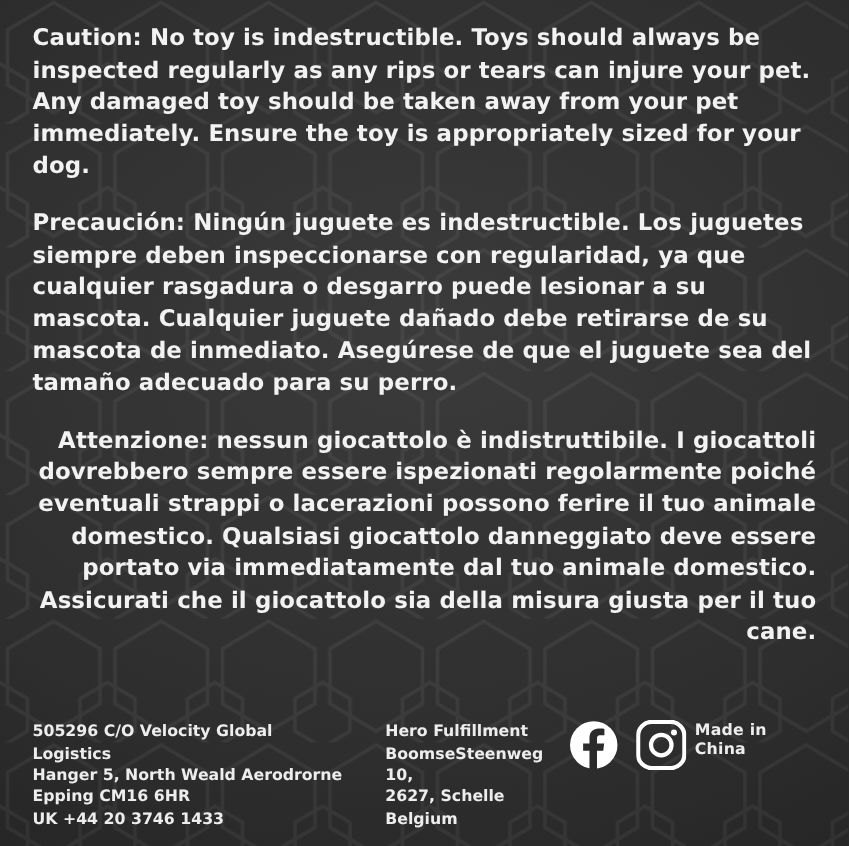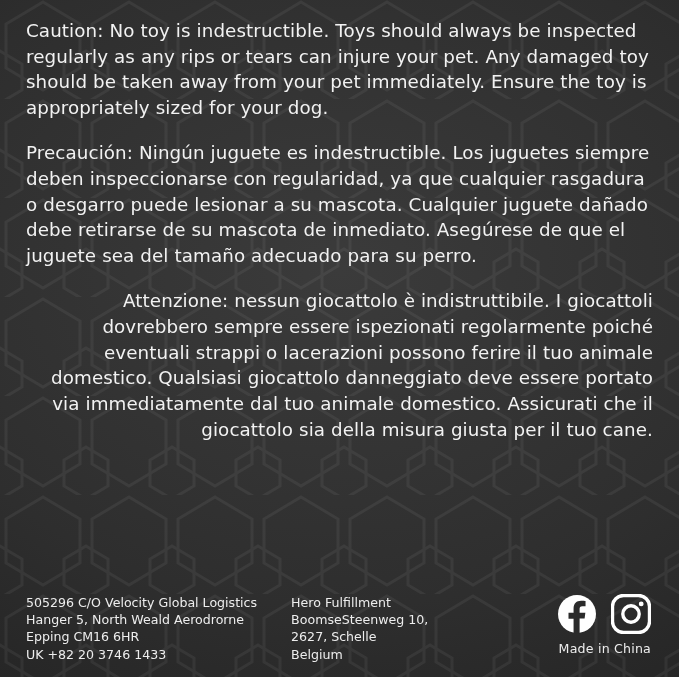--- a/index.html
+++ b/index.html
@@ -16,20 +16,21 @@
   }
   .page {
     position: relative;
     width: 679px;
     height: 677px;
     box-sizing: border-box;
     padding: 18px 26px 10px 26px;
     background:
       radial-gradient(ellipse 120% 90% at 50% 40%, #3b3b3b 0%, #2e2e2e 55%, #1f1f1f 100%);
     overflow: hidden;
+    font-weight: bold;
   }
   
   .hex-bg {
     position: absolute;
     inset: 0;
     opacity: 0.055;
     pointer-events: none;
   }
   .content {
     position: relative;
@@ -61,22 +62,22 @@
   }
   .addr {
     font-size: 12.6px;
     line-height: 1.38;
     color: #ededed;
     white-space: pre-line;
     font-family: "DejaVu Sans", sans-serif;
   }
   .social-block {
     display: flex;
-    flex-direction: column;
-    align-items: flex-end;
+    flex-direction: row;
+    align-items: flex-start;
     gap: 7px;
     padding-right: 6px;
   }
   .social-row {
     display: flex;
     gap: 14px;
     align-items: center;
   }
   .made-in {
     font-size: 12.6px;
@@ -107,21 +108,21 @@
     <p class="para">Caution: No toy is indestructible. Toys should always be inspected regularly as any rips or tears can injure your pet. Any damaged toy should be taken away from your pet immediately. Ensure the toy is appropriately sized for your dog.</p>
     <p class="para">Precaución: Ningún juguete es indestructible. Los juguetes siempre deben inspeccionarse con regularidad, ya que cualquier rasgadura o desgarro puede lesionar a su mascota. Cualquier juguete dañado debe retirarse de su mascota de inmediato. Asegúrese de que el juguete sea del tamaño adecuado para su perro.</p>
     <p class="para">Attenzione: nessun giocattolo è indistruttibile. I giocattoli dovrebbero sempre essere ispezionati regolarmente poiché eventuali strappi o lacerazioni possono ferire il tuo animale domestico. Qualsiasi giocattolo danneggiato deve essere portato via immediatamente dal tuo animale domestico. Assicurati che il giocattolo sia della misura giusta per il tuo cane.</p>
   </div>
 
   <div class="footer">
     <div class="addr-group">
       <div class="addr">505296 C/O Velocity Global Logistics
 Hanger 5, North Weald Aerodrorne
 Epping CM16 6HR
-UK +82 20 3746 1433</div>
+UK +44 20 3746 1433</div>
       <div class="addr">Hero Fulfillment
 BoomseSteenweg 10,
 2627, Schelle
 Belgium</div>
     </div>
 
     <div class="social-block">
       <div class="social-row">
         <svg class="icon-fb" width="40" height="40" viewBox="0 0 40 40" aria-hidden="true">
           <circle cx="20" cy="20" r="19" fill="#ffffff"></circle>

